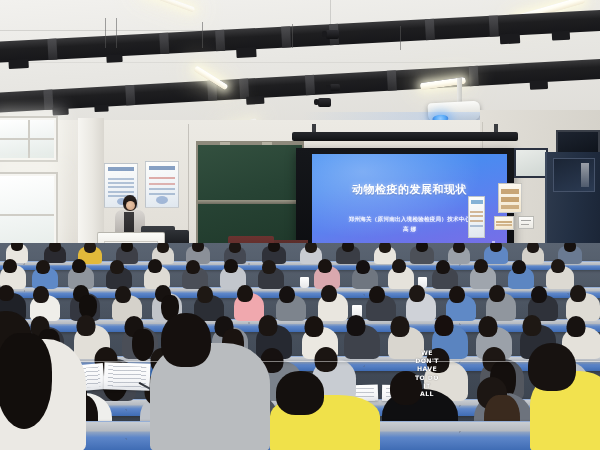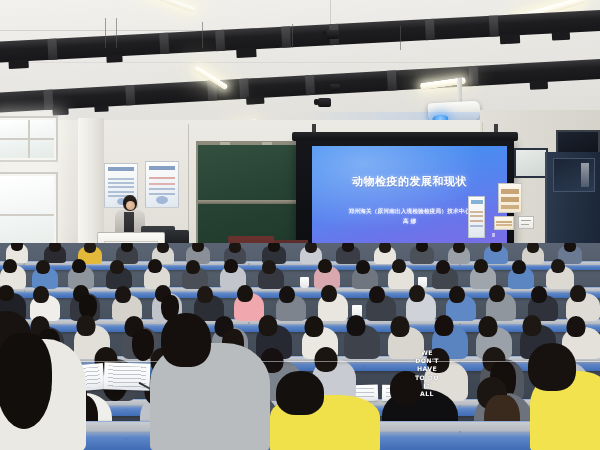--- a/index.html
+++ b/index.html
@@ -125,21 +125,21 @@
   .chalk-rail {
     position:absolute; left:-2px; bottom:-5px; width:calc(100% + 4px); height:5px;
     background: linear-gradient(180deg,#a9a595,#7d7a6c);
   }
   .chalk-tray-clip {
     position:absolute; top:-3px; width:10px; height:3px; background:#b5b1a2;
   }
 
   
   .screen-shell {
-    position:absolute; left:296px; top:140px; width:218px; height:112px;
+    position:absolute; left:296px; top:148px; width:218px; height:112px;
     background: linear-gradient(180deg,#15171b 0%,#0c0d10 100%);
     padding:6px 7px 8px 16px;
     box-shadow: 0 3px 10px rgba(0,0,0,.40);
   }
   .screen-surface {
     position:relative; width:100%; height:100%; overflow:hidden;
     background: linear-gradient(168deg,
       #3f8cf2 0%,
       #4a8bf0 28%,
       #5a82ef 55%,

